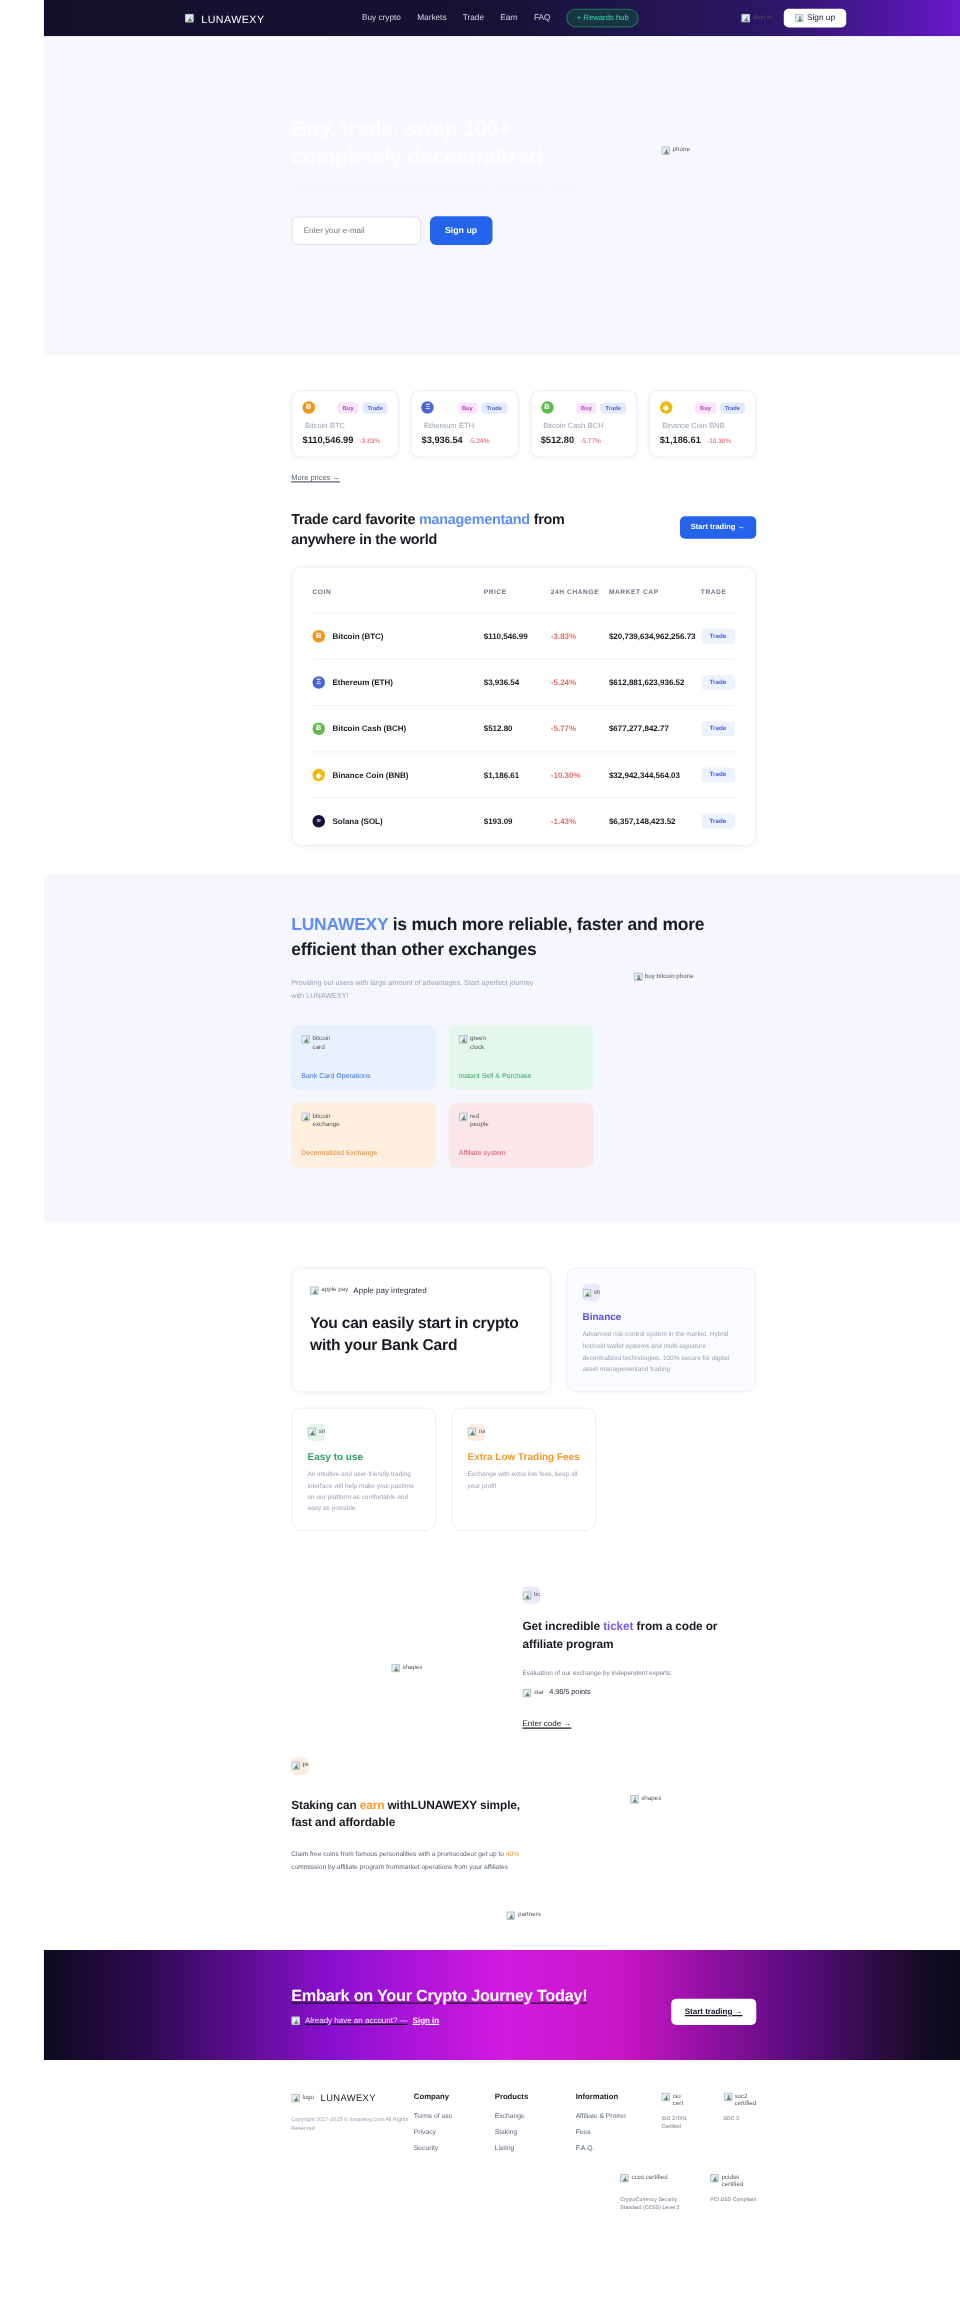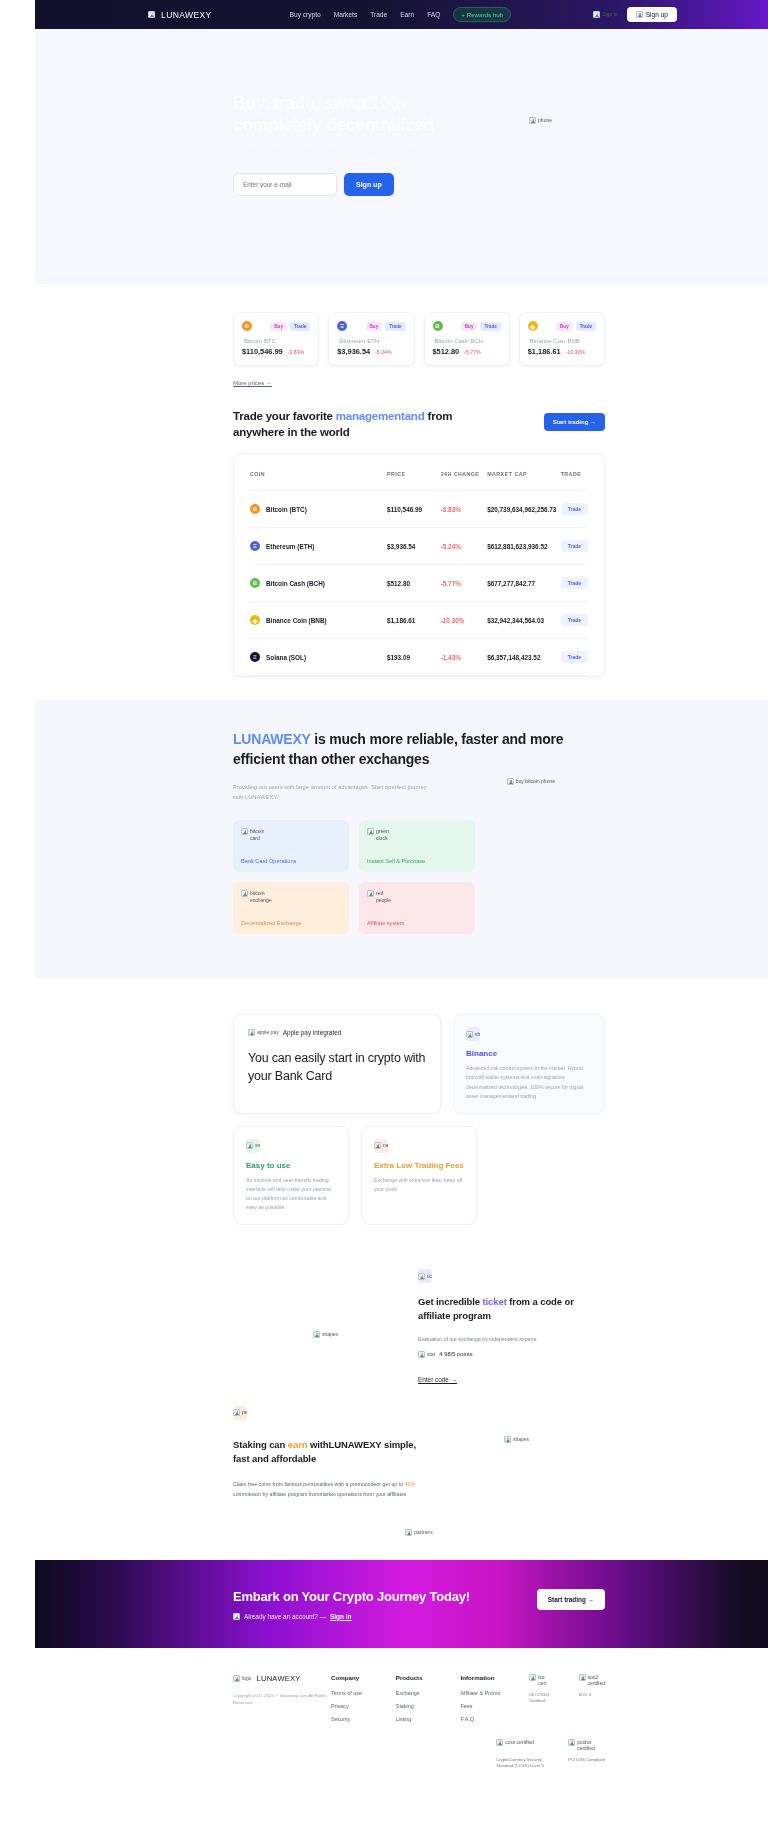--- a/index.html
+++ b/index.html
@@ -152,21 +152,21 @@
   .adv-4 { background: #fbe7e9; } .adv-4 .lbl { color: #d4566b; }
 
   
   .bank { padding: 36px 0 0; }
   .bank-row { display: flex; gap: 12px; }
   .bank-main {
     background: #fff; border: 1px solid #eef1f7; border-radius: 8px;
     width: 208px; padding: 14px; box-shadow: 0 1px 4px rgba(20,30,60,.04);
   }
   .applepay { display: flex; align-items: center; gap: 4px; font-size: 6.4px; color: #2b2f3a; }
-  .bank-main h3 { font-size: 12.5px; line-height: 1.45; font-weight: 400; margin-top: 13px; letter-spacing: -.2px; }
+  .bank-main h3 { font-size: 12.5px; line-height: 1.45; font-weight: 700; margin-top: 13px; letter-spacing: -.2px; }
   .secure-card {
     background: #fafbfe; border: 1px solid #eef1f7; border-radius: 8px;
     width: 152px; padding: 12px;
   }
   .ic-sq { width: 14px; height: 14px; border-radius: 4px; display: flex; align-items: center; justify-content: center; overflow: hidden; }
   .ic-violet { background: #ece8fd; } .ic-green { background: #e2f5e9; }
   .ic-peach { background: #fdecdd; } .ic-pink { background: #fbe3e6; }
   .secure-card h4 { font-size: 8px; color: #5b4ae0; margin-top: 8px; font-weight: 700; }
   .secure-card p { font-size: 5.2px; color: #9aa2b4; line-height: 1.75; margin-top: 6px; }
 
@@ -195,21 +195,21 @@
   .earn-left p { font-size: 5.3px; color: #5a6375; line-height: 1.8; margin-top: 13px; width: 188px; }
   .earn-left p em { font-style: normal; color: #ee9b2e; }
   .partners { display: flex; justify-content: center; margin-top: 30px; padding-bottom: 24px; }
 
   
   .cta {
     height: 88px; width: 100%;
     background: linear-gradient(90deg,#0d0b1d 0%,#2d0a52 11%,#8a10cf 30%,#d21ae0 48%,#ca15c6 60%,#5c0c80 78%,#120c22 92%,#08060f 100%);
     display: flex; align-items: center;
   }
-  .cta-in { width: 372px; margin: 0 auto; display: flex; align-items: flex-start; justify-content: space-between; }
+  .cta-in { width: 372px; margin: 0 auto; display: flex; align-items: flex-end; justify-content: space-between; text-decoration: underline; }
   .cta h3 { color: #fff; font-size: 13px; font-weight: 700; letter-spacing: -.2px; }
   .cta .acct { display: flex; align-items: center; gap: 4px; margin-top: 9px; font-size: 6.4px; color: #f0eaf6; }
   .cta .acct a { color: #fff; font-weight: 700; text-decoration: underline; }
   .cta-btn { background: #fff; color: #15122c; font-size: 6.4px; font-weight: 700; border: none; border-radius: 4px; padding: 7px 11px; font-family: inherit; cursor: pointer; }
 
   
   footer { background: #fff; padding: 26px 0 34px; }
   .foot-row { display: flex; }
   .foot-brand { width: 100px; }
   .foot-logo { display: flex; align-items: center; gap: 5px; }
@@ -330,21 +330,21 @@
           <div class="trow">
             <span class="tprice">$1,186.61</span>
             <span class="tchg">-10.30%</span>
           </div>
         </div>
       </div>
 
       <a href="#" class="moreprices">More prices →</a>
 
       <div class="trade-head">
-        <h2><span>Trade your favorite </span><em>managementand</em><span> from anywhere in the world</span></h2>
+        <h2><span>Trade card favorite </span><em>managementand</em><span> from anywhere in the world</span></h2>
         <button class="start-btn">Start trading →</button>
       </div>
 
       <div class="tablecard">
         <table>
           <thead>
             <tr>
               <th class="c-coin">COIN</th>
               <th class="c-price">PRICE</th>
               <th class="c-chg">24H CHANGE</th>

